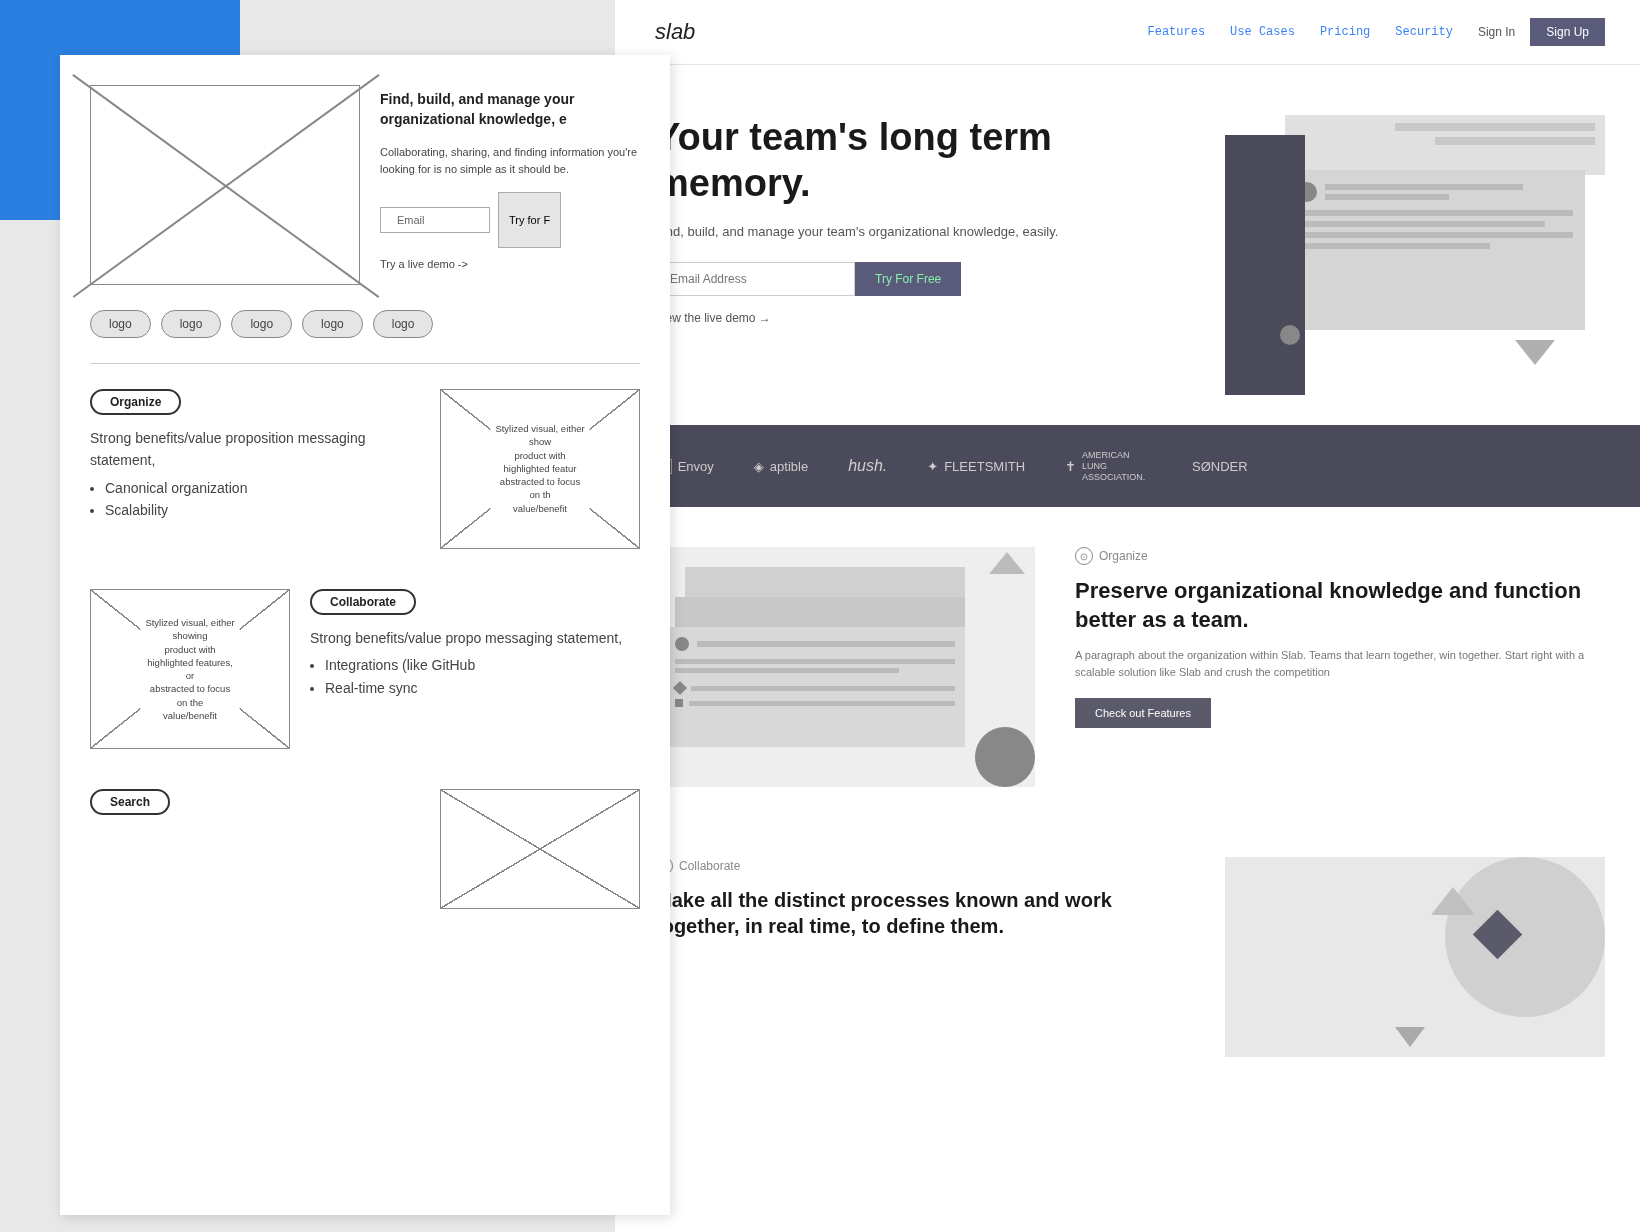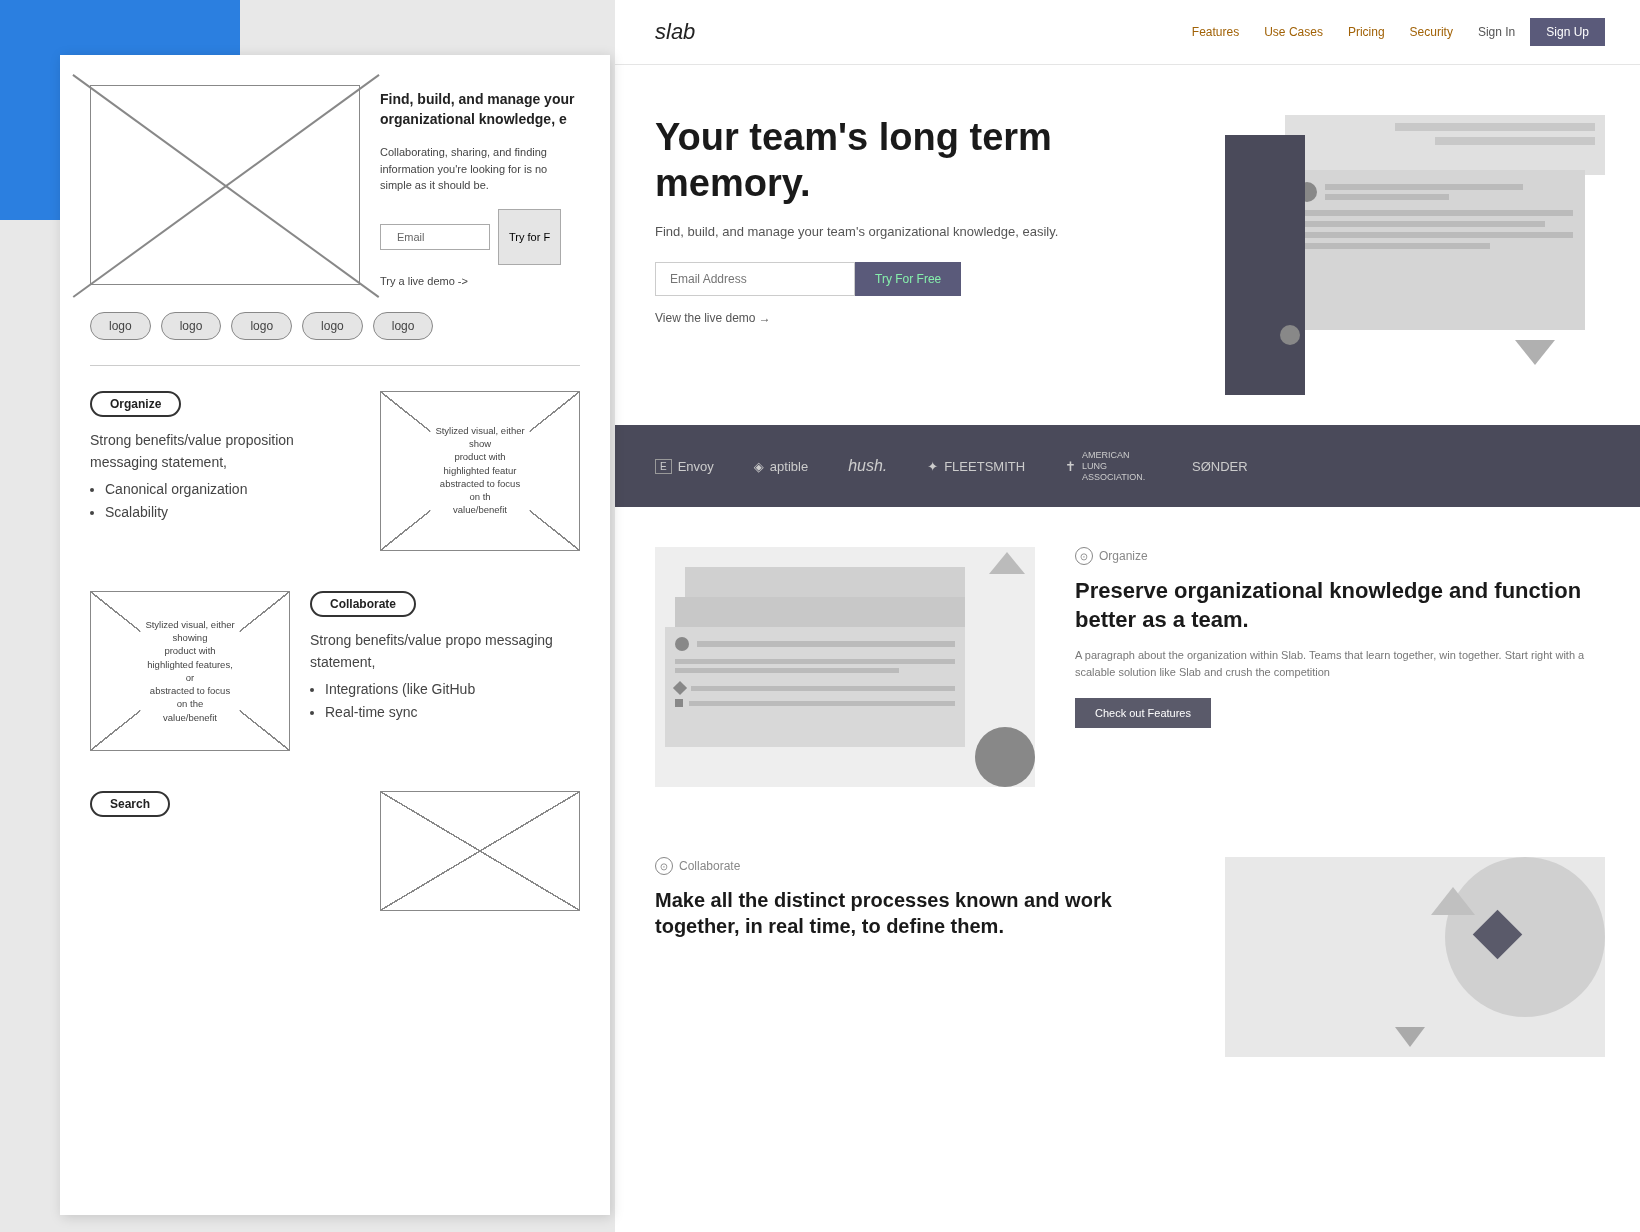--- a/index.html
+++ b/index.html
@@ -26,21 +26,21 @@
       width: 120px; height: 200px;
       background: #2B7FE0;
       z-index: 0;
     }
 
     
     .left-panel {
       position: absolute;
       left: 60px;
       top: 55px;
-      width: 550px;
+      width: 610px;
       height: 1160px;
       background: white;
       box-shadow: 2px 2px 12px rgba(0,0,0,0.15);
       z-index: 2;
       padding: 30px;
       overflow: hidden;
     }
 
     
     .hero-wireframe {
@@ -230,22 +230,23 @@
       margin-right: auto;
       font-style: italic;
     }
     .slab-nav-links {
       display: flex;
       gap: 25px;
       margin-right: 25px;
     }
     .slab-nav-link {
       font-size: 12px;
-      color: #a16207;
+      color: #3b82f6;
       cursor: pointer;
+      font-family: Liberation Mono, monospace;
     }
     .slab-signin {
       font-size: 12px;
       color: #555;
       margin-right: 15px;
       cursor: pointer;
     }
     .slab-signup-btn {
       background: #5a5a7a;
       color: white;

